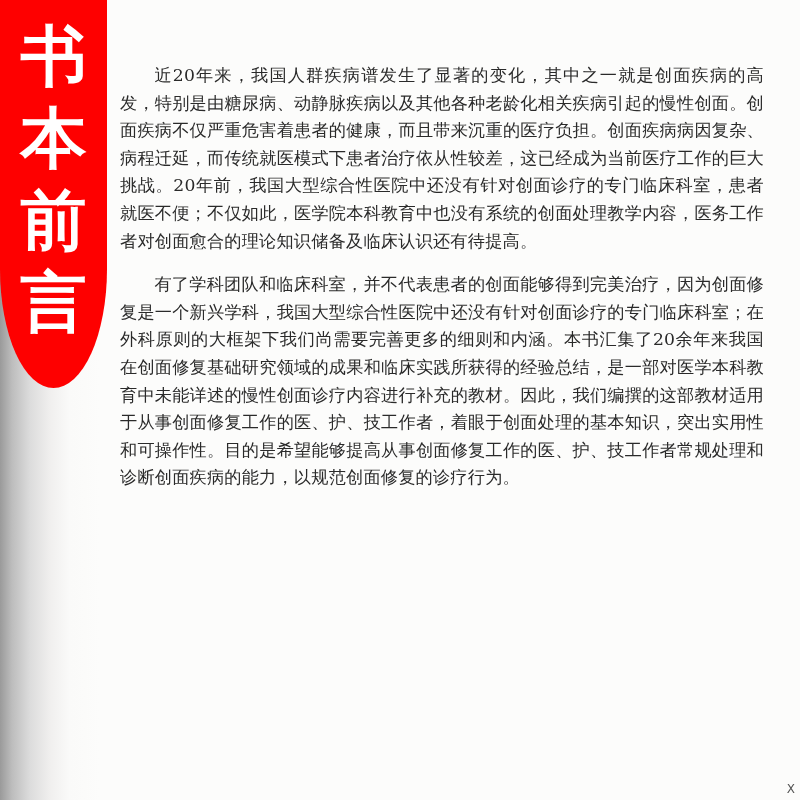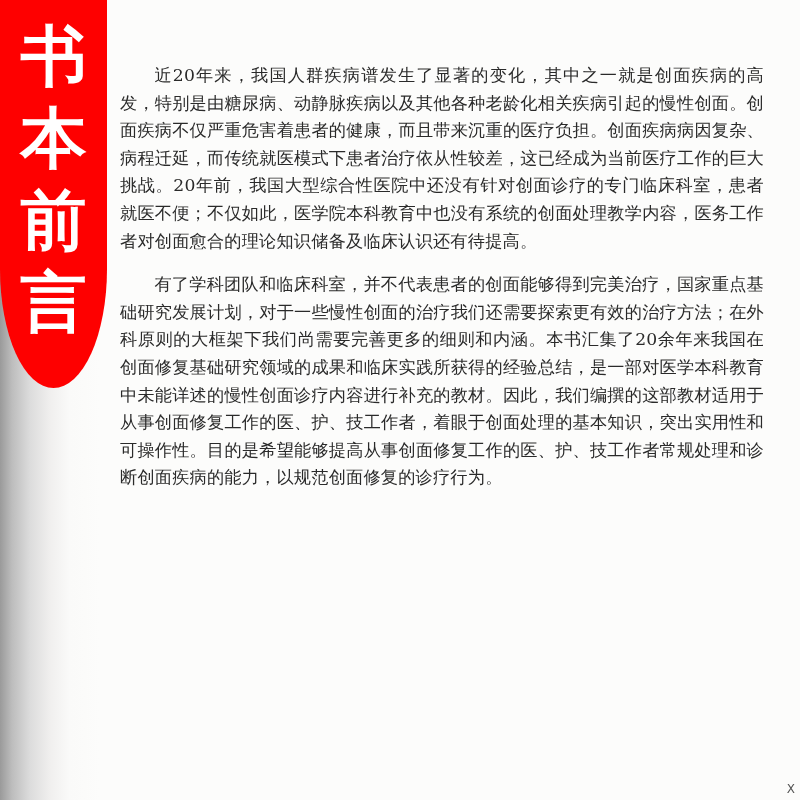--- a/index.html
+++ b/index.html
@@ -40,17 +40,17 @@
 
   <div class="tab">
     <span class="tab-char">书</span>
     <span class="tab-char">本</span>
     <span class="tab-char">前</span>
     <span class="tab-char">言</span>
   </div>
 
   <div class="body-text">
     <p class="para">近20年来，我国人群疾病谱发生了显著的变化，其中之一就是创面疾病的高发，特别是由糖尿病、动静脉疾病以及其他各种老龄化相关疾病引起的慢性创面。创面疾病不仅严重危害着患者的健康，而且带来沉重的医疗负担。创面疾病病因复杂、病程迁延，而传统就医模式下患者治疗依从性较差，这已经成为当前医疗工作的巨大挑战。20年前，我国大型综合性医院中还没有针对创面诊疗的专门临床科室，患者就医不便；不仅如此，医学院本科教育中也没有系统的创面处理教学内容，医务工作者对创面愈合的理论知识储备及临床认识还有待提高。</p>
-    <p class="para">有了学科团队和临床科室，并不代表患者的创面能够得到完美治疗，国家重点基础研究发展计划，对于一些慢性创面的治疗我们还需要探索更有效的治疗方法；在外科原则的大框架下我们尚需要完善更多的细则和内涵。本书汇集了20余年来我国在创面修复基础研究领域的成果和临床实践所获得的经验总结，是一部对医学本科教育中未能详述的慢性创面诊疗内容进行补充的教材。因此，我们编撰的这部教材适用于从事创面修复工作的医、护、技工作者，着眼于创面处理的基本知识，突出实用性和可操作性。目的是希望能够提高从事创面修复工作的医、护、技工作者常规处理和诊断创面疾病的能力，以规范创面修复的诊疗行为。</p>
+    <p class="para">有了学科团队和临床科室，并不代表患者的创面能够得到完美治疗，因为创面修复是一个新兴学科，我国大型综合性医院中还没有针对创面诊疗的专门临床科室；在外科原则的大框架下我们尚需要完善更多的细则和内涵。本书汇集了20余年来我国在创面修复基础研究领域的成果和临床实践所获得的经验总结，是一部对医学本科教育中未能详述的慢性创面诊疗内容进行补充的教材。因此，我们编撰的这部教材适用于从事创面修复工作的医、护、技工作者，着眼于创面处理的基本知识，突出实用性和可操作性。目的是希望能够提高从事创面修复工作的医、护、技工作者常规处理和诊断创面疾病的能力，以规范创面修复的诊疗行为。</p>
   </div>
 
   <span class="corner-mark">X</span>
 </div>
 
 </body></html>

